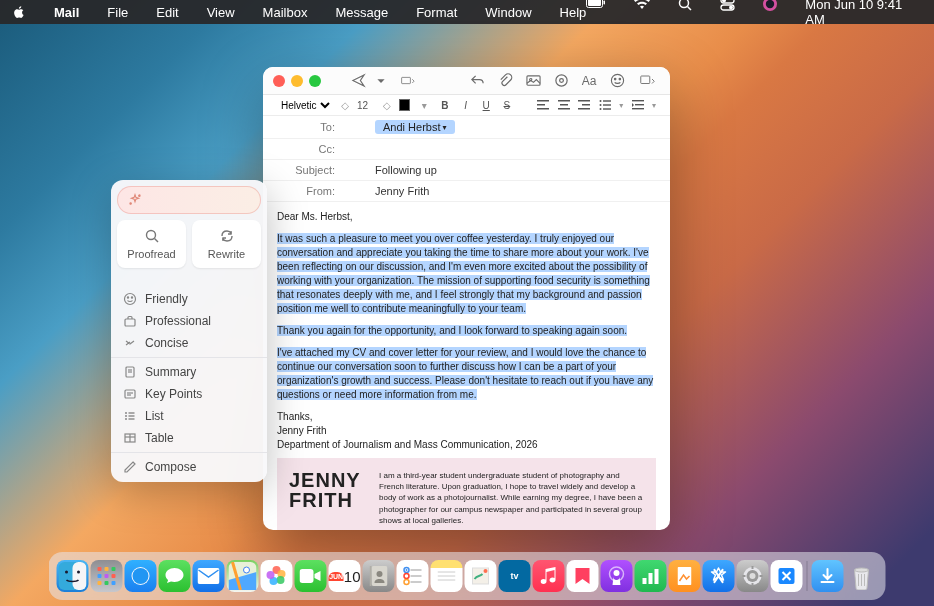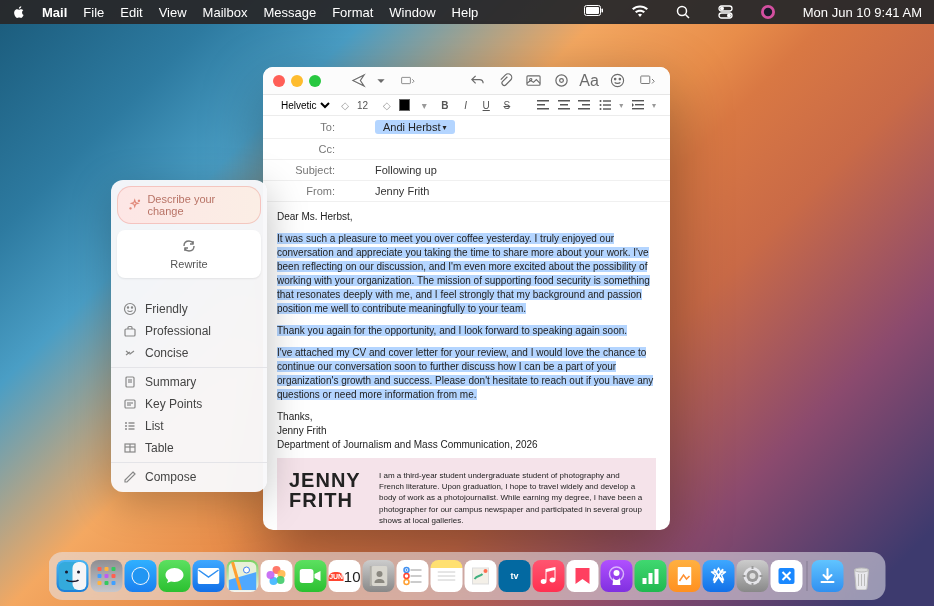--- a/index.html
+++ b/index.html
@@ -1,18 +1,18 @@
 <!DOCTYPE html>
 <html><head>
 <meta charset="utf-8">
 <style>
 *{margin:0;padding:0;box-sizing:border-box;font-family:-apple-system,BlinkMacSystemFont,"Helvetica Neue",sans-serif;}
 body{width:934px;height:606px;overflow:hidden;position:relative;background:linear-gradient(135deg,#1a5a7a 0%,#2d7aa0 15%,#4a9ec5 25%,#f4a861 40%,#e88d4a 50%,#d97843 55%,#c96a47 65%,#8b4a6e 80%,#3d3a6e 95%);}
 .menubar{height:24px;background:rgba(40,40,42,0.95);display:flex;align-items:center;padding:0 12px;color:#fff;font-size:13px;}
-.menubar-left{display:flex;align-items:center;gap:16px;}
+.menubar-left{display:flex;align-items:center;gap:28px;}
 .menubar-right{margin-left:auto;display:flex;align-items:flex-start;gap:28px;}
 .apple-logo{width:14px;height:14px;}
 .menubar-item{cursor:default;}
 .menubar-app{font-weight:600;}
 .status-icon{display:inline-flex;align-items:center;justify-content:center;}
 .window{position:absolute;background:#fff;border-radius:10px;box-shadow:0 20px 60px rgba(0,0,0,0.35);overflow:hidden;}
 .mail-window{left:263px;top:67px;width:407px;height:463px;display:flex;flex-direction:column;}
 .titlebar{height:28px;display:flex;align-items:center;padding:0 10px;gap:6px;background:#fcfcfc;border-bottom:1px solid #e6e6e6;}
 .traffic{width:12px;height:12px;border-radius:50%;}
 .traffic.close{background:#ff5f57;}
@@ -152,21 +152,21 @@
           <circle cx="5" cy="7" r="1.2"></circle>
           <path d="M1 11l4-3 3 2 3-3 4 4"></path>
         </svg>
       </span>
     <span class="toolbar-btn">
         <svg viewBox="0 0 16 16" fill="none" stroke="currentColor" stroke-width="1.3">
           <circle cx="8" cy="8" r="6"></circle>
           <circle cx="8" cy="8" r="2"></circle>
         </svg>
       </span>
-    <span class="toolbar-btn" style="font-size:16px;font-weight:500;color:#6b6b6b">Aa</span>
+    <span class="toolbar-btn" style="font-size:12px;font-weight:500;color:#6b6b6b">Aa</span>
     <span class="toolbar-btn">
         <svg viewBox="0 0 16 16" fill="none" stroke="currentColor" stroke-width="1.2">
           <circle cx="8" cy="8" r="6.5"></circle>
           <circle cx="5.5" cy="6.5" r="0.8" fill="currentColor"></circle>
           <circle cx="10.5" cy="6.5" r="0.8" fill="currentColor"></circle>
           <path d="M5 10c1 1.5 5 1.5 6 0"></path>
         </svg>
       </span>
     <span class="toolbar-btn" style="width:26px">
         <svg viewBox="0 0 20 14" fill="none" stroke="currentColor" stroke-width="1.2">
@@ -273,23 +273,29 @@
   </div>
 </div>
 
 <div class="ai-popup">
   <div class="ai-input">
     <svg class="ai-sparkle" viewBox="0 0 16 16" fill="none" stroke="#e08878" stroke-width="1.3">
         <path d="M8 2l1 3 3 1-3 1-1 3-1-3-3-1 3-1z"></path>
         <circle cx="13" cy="3" r="0.8" fill="#e08878"></circle>
         <circle cx="3" cy="12" r="0.8" fill="#e08878"></circle>
       </svg>
-    <span>Describe your change</span>
   </div>
   <div class="ai-actions">
+    <div class="ai-action">
+      <svg viewBox="0 0 16 16" fill="none" stroke="currentColor" stroke-width="1.4">
+          <circle cx="7" cy="7" r="4.5"></circle>
+          <line x1="10.5" y1="10.5" x2="14" y2="14"></line>
+        </svg>
+      <span>Proofread</span>
+    </div>
     <div class="ai-action">
       <svg viewBox="0 0 16 16" fill="none" stroke="currentColor" stroke-width="1.4">
           <path d="M3 8c0-3 2-5 5-5 2 0 3.5 1 4.5 2.5M13 8c0 3-2 5-5 5-2 0-3.5-1-4.5-2.5"></path>
           <path d="M12 3v3h-3M4 13v-3h3"></path>
         </svg>
       <span>Rewrite</span>
     </div>
   </div>
   <div class="ai-list">
     <div class="ai-item">

